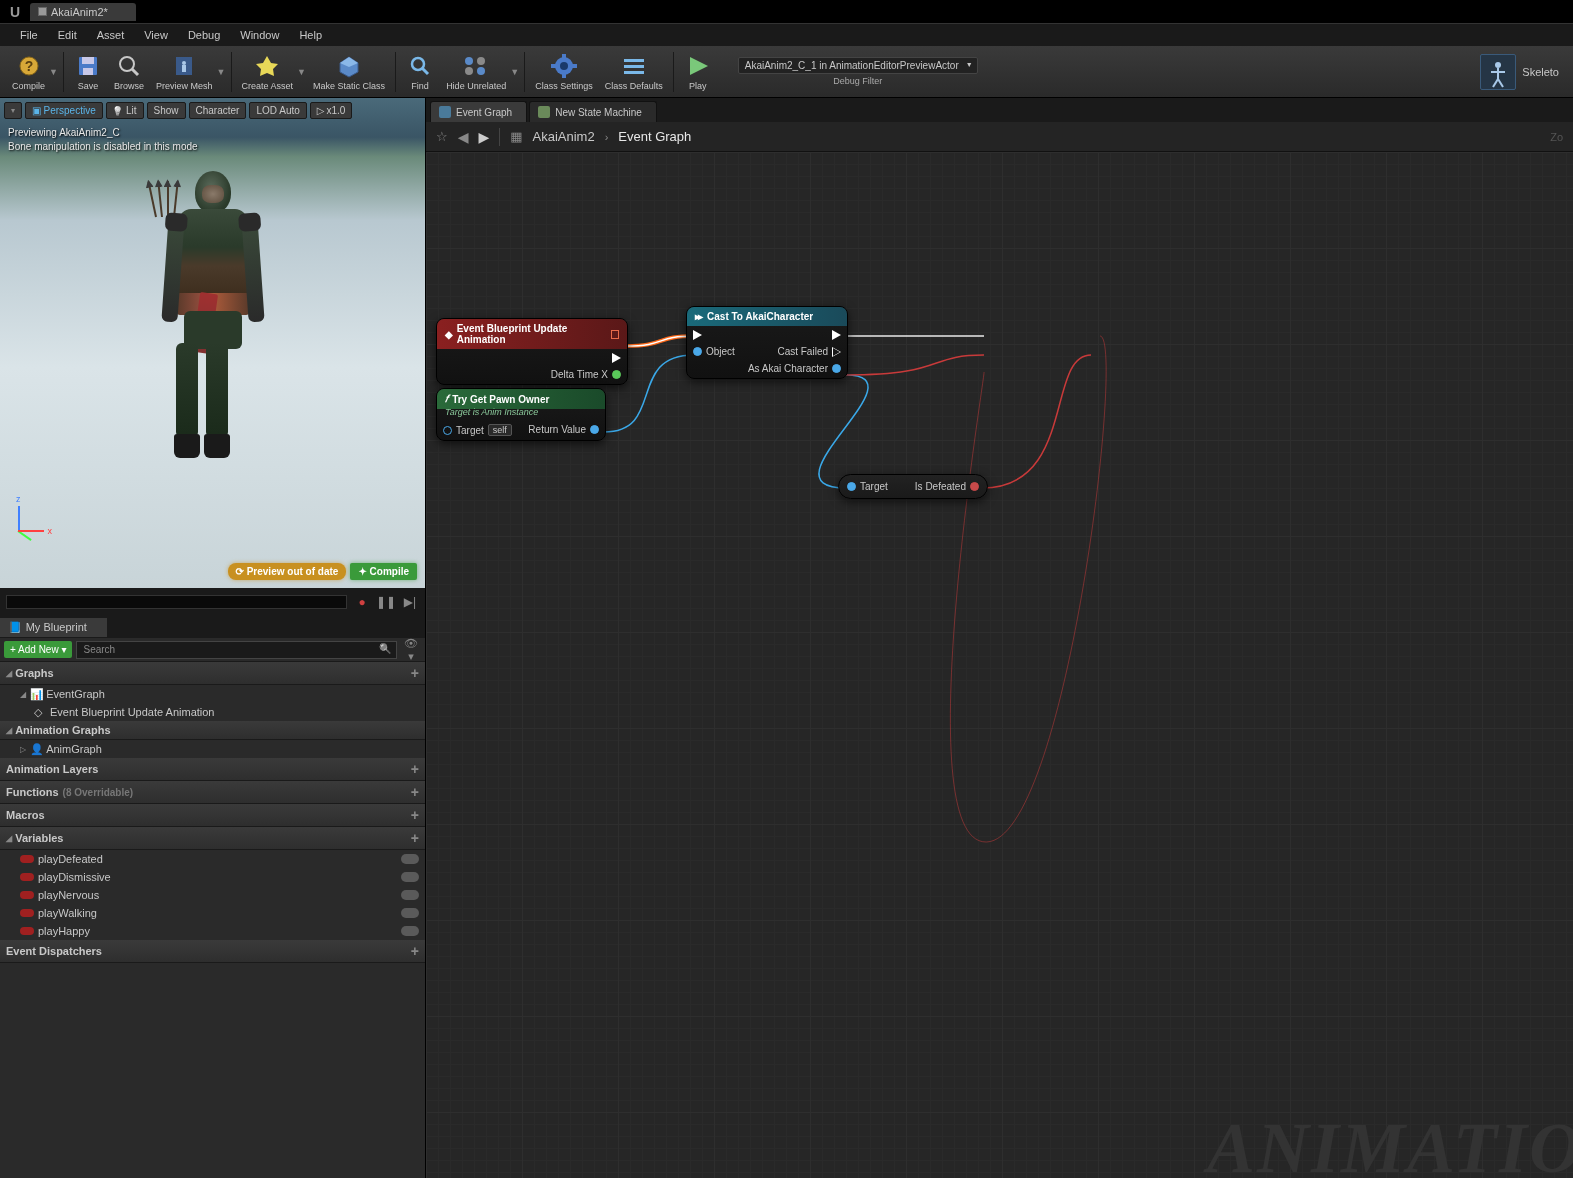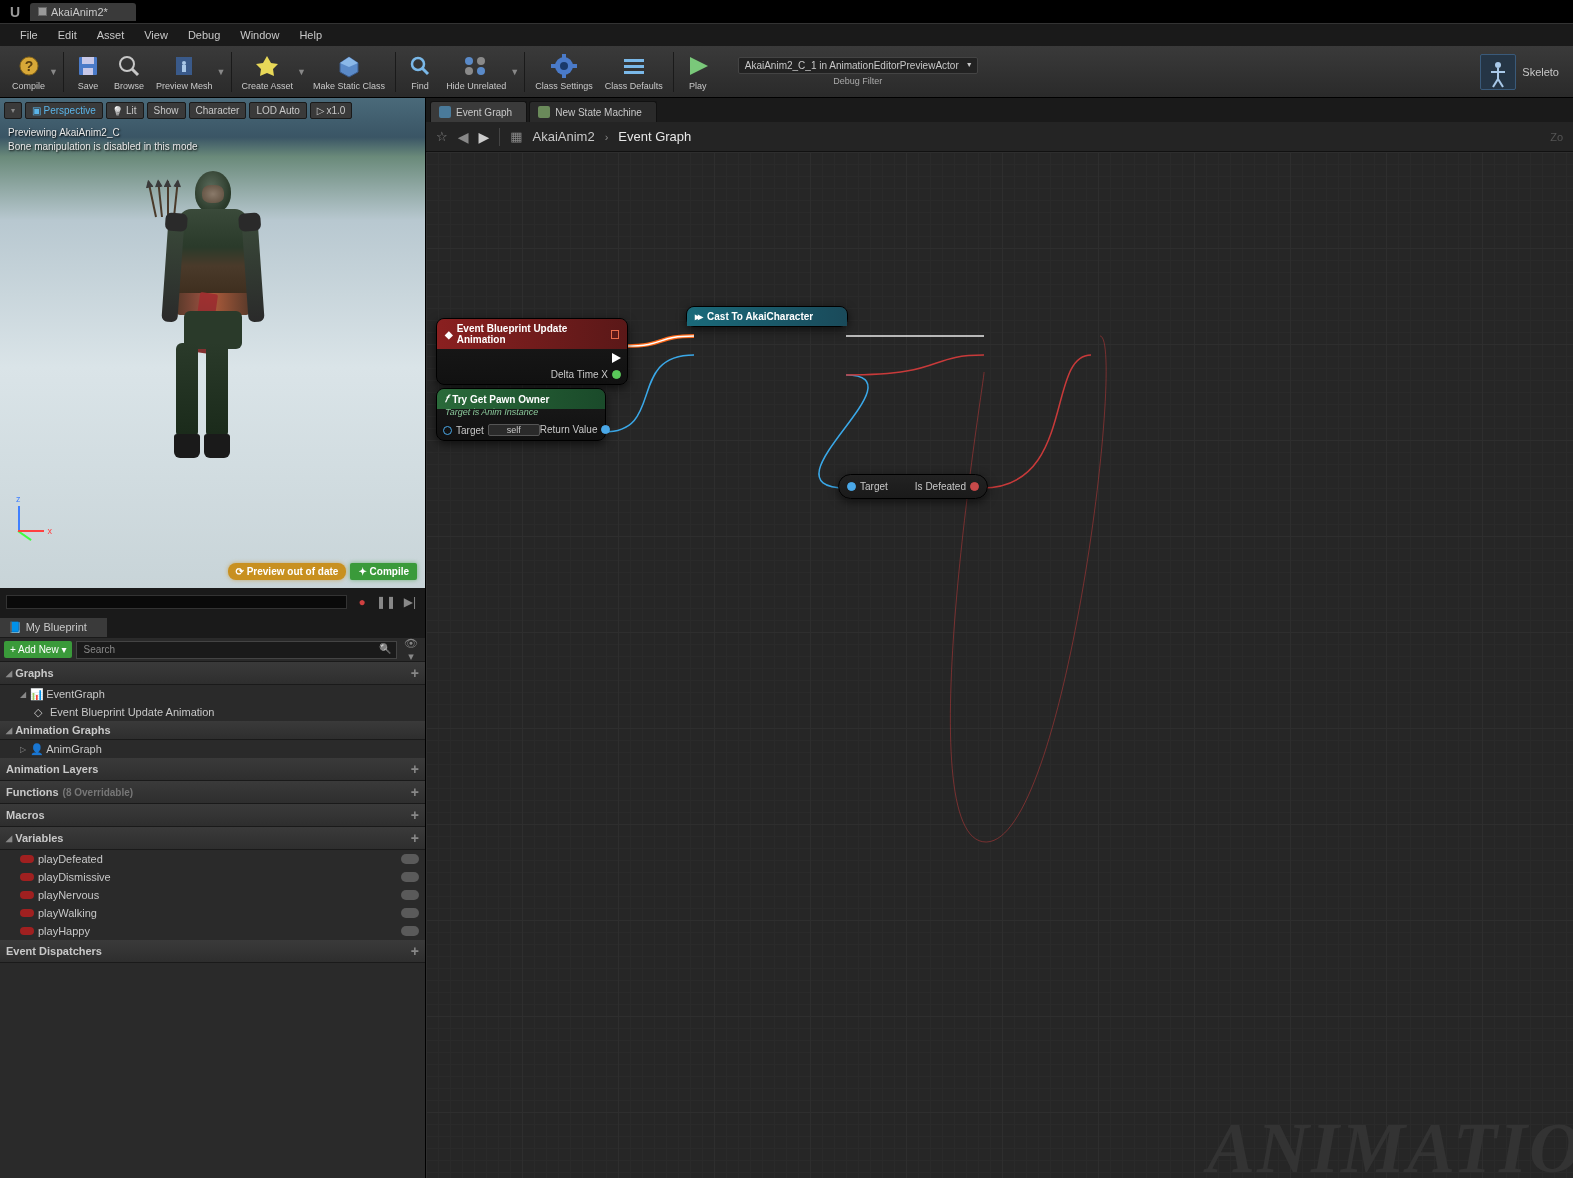--- a/index.html
+++ b/index.html
@@ -114,21 +114,21 @@
 .exec-pin{width:0;height:0;border-top:5px solid transparent;border-bottom:5px solid transparent;border-left:9px solid #fff}
 .exec-pin.hollow{border-left-color:transparent;position:relative}
 .exec-pin.hollow::before{content:"";position:absolute;left:-9px;top:-5px;width:0;height:0;border-top:5px solid transparent;border-bottom:5px solid transparent;border-left:9px solid #fff}
 .exec-pin.hollow::after{content:"";position:absolute;left:-8px;top:-4px;width:0;height:0;border-top:4px solid transparent;border-bottom:4px solid transparent;border-left:7px solid #181818}
 .data-pin{width:9px;height:9px;border-radius:50%;border:1px solid}
 .pin-green{border-color:#5ac85a;background:#5ac85a}
 .pin-blue{border-color:#4aa8e8;background:#4aa8e8}
 .pin-blue.hollow{background:transparent}
 .pin-red{border-color:#c84a4a;background:#c84a4a}
 .pin-red.hollow{background:transparent}
-.self-box{background:#2a2a2a;border:1px solid #555;padding:0 18px;font-size:9px;border-radius:2px}
+.self-box{background:#2a2a2a;border:1px solid #555;padding:0 4px;font-size:9px;border-radius:2px}
 .node-cast-ico::before{content:"▸▸";letter-spacing:-2px;margin-right:2px}
 .node-ev-sq{width:9px;height:9px;border:1px solid #e86a4a;background:transparent;margin-left:auto}
 svg.wires{position:absolute;inset:0;width:100%;height:100%;pointer-events:none}
 </style>
 </head>
 <body>
 
 <div class="window">
 <div class="title-bar">
   <span class="ue-logo">U</span>
@@ -507,20 +507,44 @@
                 </div>
               </div>
       </div>
     </div>
 
     <div class="node" style="left:260px;top:154px;width:162px">
       <div class="node-hd hd-teal">
               <span class="node-cast-ico"></span>
               <span>Cast To AkaiCharacter</span>
             </div>
+      <div class="node-body">
+        <div class="pins">
+          <div class="pin">
+                  <span class="exec-pin"></span>
+                </div>
+          <div class="pin">
+                  <span class="data-pin pin-blue"></span>
+                  <span>Object</span>
+                </div>
+        </div>
+        <div class="pins">
+          <div class="pin out">
+                  <span class="exec-pin"></span>
+                </div>
+          <div class="pin out">
+                  <span class="exec-pin hollow"></span>
+                  <span>Cast Failed</span>
+                </div>
+          <div class="pin out">
+                  <span class="data-pin pin-blue"></span>
+                  <span>As Akai Character</span>
+                </div>
+        </div>
+      </div>
     </div>
 
 
     <div class="node" style="left:412px;top:322px;width:146px;background:linear-gradient(180deg,#222,#1a1a1a);border-radius:14px">
       <div class="node-body" style="padding:6px 8px">
         <div class="pins">
                 <div class="pin">
                   <span class="data-pin pin-blue"></span>
                   <span>Target</span>
                 </div>

